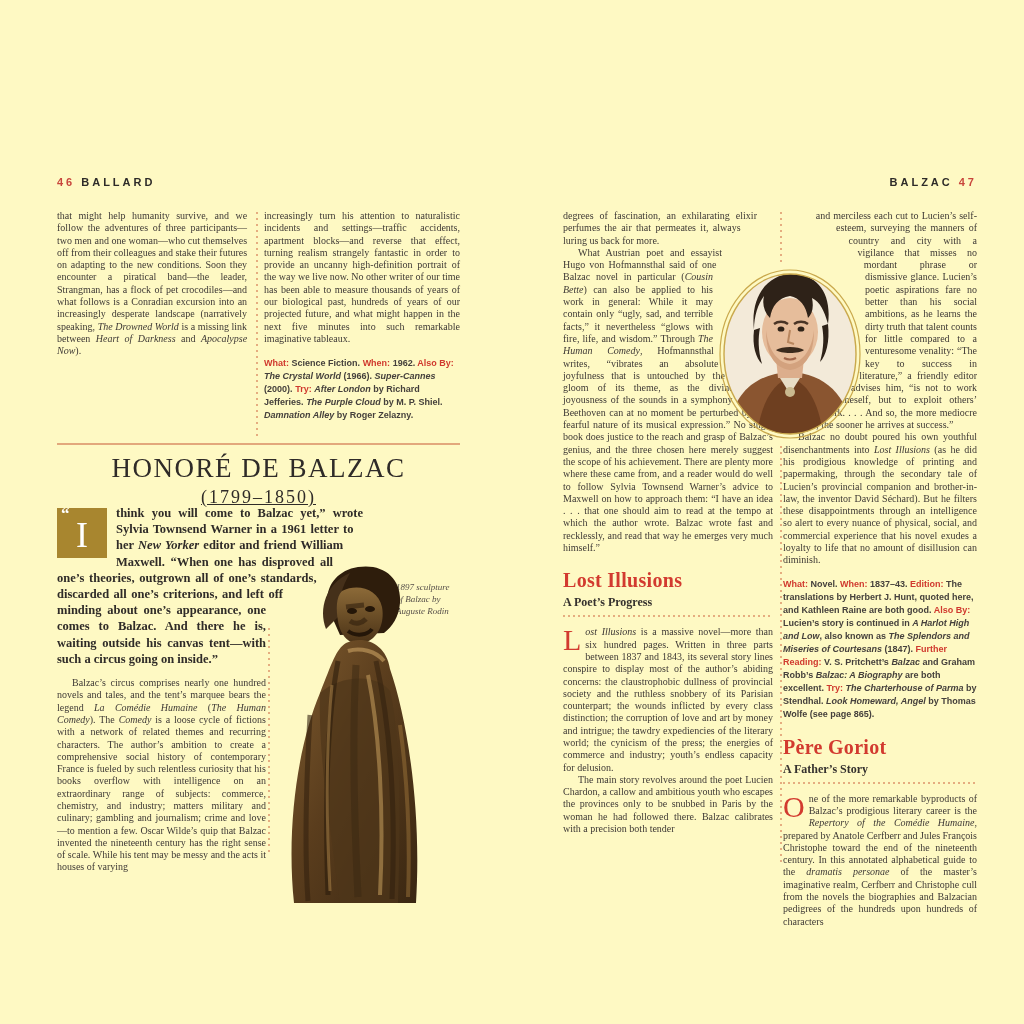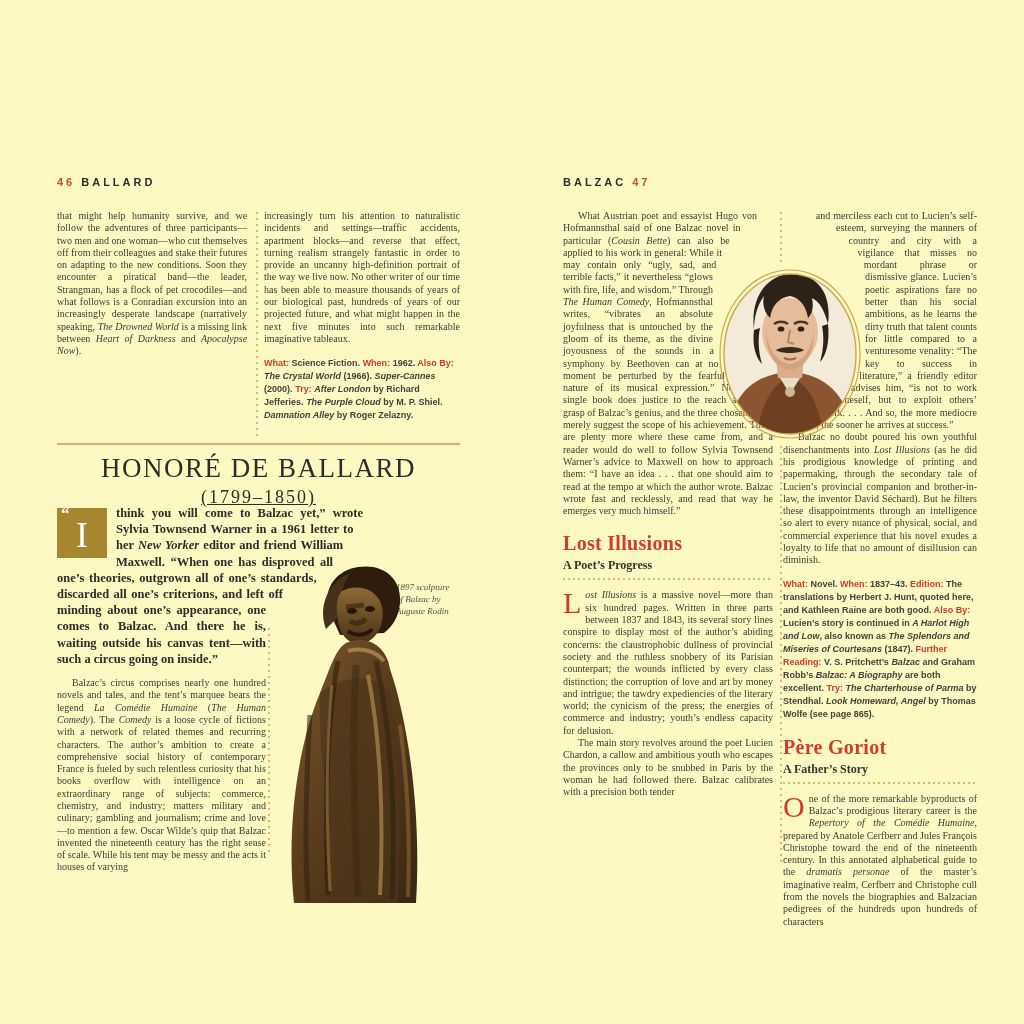--- a/index.html
+++ b/index.html
@@ -89,21 +89,21 @@
         <div class="c46b">
           <p class="bt">increasingly turn his attention to naturalistic incidents and settings—traffic accidents, apartment blocks—and reverse that effect, turning realism strangely fantastic in order to provide an uncanny high-definition portrait of the way we live now. No other writer of our time has been able to measure thousands of years of our biological past, hundreds of years of our projected future, and what might happen in the next five minutes into such remarkable imaginative tableaux.</p>
           <p class="meta"><span class="lbl">What: </span><span>Science Fiction. </span><span class="lbl">When: </span><span>1962. </span><span class="lbl">Also By: </span><span class="i">The Crystal World</span><span> (1966). </span><span class="i">Super-Cannes</span><span> (2000). </span><span class="lbl">Try: </span><span class="i">After London</span><span> by Richard Jefferies. </span><span class="i">The Purple Cloud</span><span> by M. P. Shiel. </span><span class="i">Damnation Alley</span><span> by Roger Zelazny.</span></p>
         </div>
       </div>
       <div class="vdot" style="left:199px;top:36px;height:228px;"></div>
 
       <div class="rule46"></div>
 
       <div class="bz-head">
-        <h1 class="bz-title">HONORÉ DE BALLARD</h1>
+        <h1 class="bz-title">HONORÉ DE BALZAC</h1>
         <div class="bz-years">(1799–1850)</div>
       </div>
 
       <div class="bz-flow">
         <div class="figure">
           <div class="caption">1897 sculpture of Balzac by Auguste Rodin</div>
           <svg class="sculpt" width="152" height="338" viewBox="0 0 152 338">
             <defs>
               <linearGradient id="bronze" x1="0" y1="0" x2="1" y2="1">
                 <stop offset="0" stop-color="#7d5a2e"></stop>
@@ -146,25 +146,26 @@
               <span class="ltr">I</span>
             </span><span><span>think you will come to Balzac yet,” wrote Sylvia Townsend Warner in a 1961 letter to her </span><span class="i">New Yorker</span><span> editor and friend William Maxwell. “When one has disproved all one’s theories, outgrown all of one’s standards, discarded all one’s criterions, and left off minding about one’s appearance, one comes to Balzac. And there he is, waiting outside his canvas tent—with such a circus going on inside.”</span></span>
         </p>
 
         <p class="bt ind bz-body"><span>Balzac’s circus comprises nearly one hundred novels and tales, and the tent’s marquee bears the legend </span><span class="i">La Comédie Humaine</span><span> (</span><span class="i">The Human Comedy</span><span>). The </span><span class="i">Comedy</span><span> is a loose cycle of fictions with a network of related themes and recurring characters. The author’s ambition to create a comprehensive social history of contemporary France is fueled by such relentless curiosity that his books overflow with intelligence on an extraordinary range of subjects: commerce, chemistry, and industry; matters military and culinary; gambling and journalism; crime and love—to mention a few. Oscar Wilde’s quip that Balzac invented the nineteenth century has the right sense of scale. While his tent may be messy and the acts it houses of varying</span></p>
       </div>
       <div class="vdot" style="left:211px;top:452px;height:224px;"></div>
     </div>
 
     <div id="p47">
-      <div class="pghdr" style=""><span>BALZAC</span><span class="pgnum" style="margin-right:0;">47</span></div>
+      <div class="pghdr" style="text-align:right;"><span>BALZAC</span><span class="pgnum" style="margin-right:0;">47</span></div>
 
       <div class="cols47">
         <div class="c47a">
           <div class="shimR"></div>
+          <p class="bt">degrees of fascination, an exhilarating elixir perfumes the air that permeates it, always luring us back for more.</p>
           <p class="bt ind"><span>What Austrian poet and essayist Hugo von Hofmannsthal said of one Balzac novel in particular (</span><span class="i">Cousin Bette</span><span>) can also be applied to his work in general: While it may contain only “ugly, sad, and terrible facts,” it nevertheless “glows with fire, life, and wisdom.” Through </span><span class="i">The Human Comedy</span><span>, Hofmannsthal writes, “vibrates an absolute joyfulness that is untouched by the gloom of its theme, as the divine joyousness of the sounds in a symphony by Beethoven can at no moment be perturbed by the fearful nature of its musical expression.” No single book does justice to the reach and grasp of Balzac’s genius, and the three chosen here merely suggest the scope of his achievement. There are plenty more where these came from, and a reader would do well to follow Sylvia Townsend Warner’s advice to Maxwell on how to approach them: “I have an idea . . . that one should aim to read at the tempo at which the author wrote. Balzac wrote fast and recklessly, and read that way he emerges very much himself.”</span></p>
 
           <div class="sect">
             <h2>Lost Illusions</h2>
             <p class="sub">A Poet’s Progress</p>
             <div class="dotrule"></div>
             <p class="bt"><span class="dc2">L</span><span><span class="i">ost Illusions</span><span> is a massive novel—more than six hundred pages. Written in three parts between 1837 and 1843, its several story lines conspire to display most of the author’s abiding concerns: the claustrophobic dullness of provincial society and the ruthless snobbery of its Parisian counterpart; the wounds inflicted by every class distinction; the corruption of love and art by money and intrigue; the tawdry expediencies of the literary world; the cynicism of the press; the energies of commerce and industry; youth’s endless capacity for delusion.</span></span></p>
             <p class="bt ind">The main story revolves around the poet Lucien Chardon, a callow and ambitious youth who escapes the provinces only to be snubbed in Paris by the woman he had followed there. Balzac calibrates with a precision both tender</p>
           </div>
         </div>

